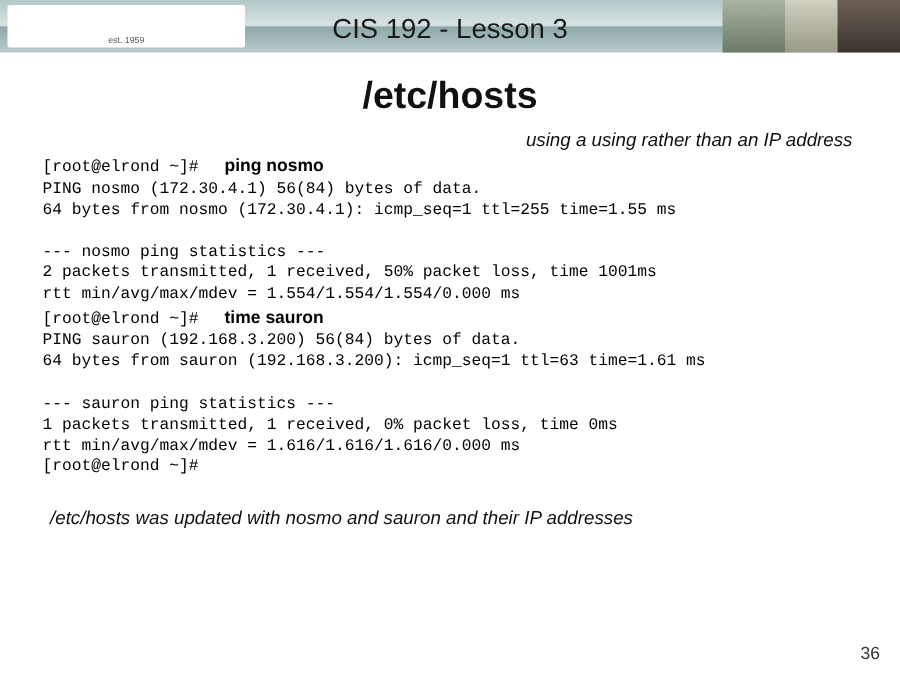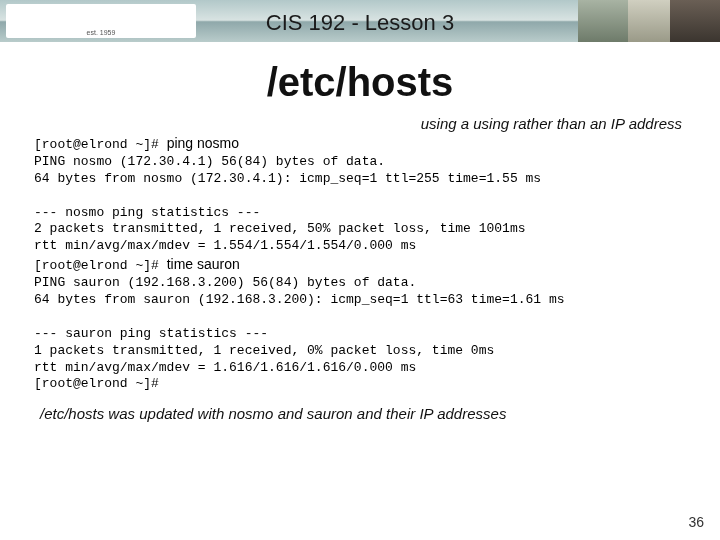--- a/index.html
+++ b/index.html
@@ -63,21 +63,21 @@
     width: 142px;
     height: 42px;
     display: flex;
   }
   .col1 { width: 35%; height: 100%; background: linear-gradient(to bottom, #a8b3a3, #6e7b6a); }
   .col2 { width: 30%; height: 100%; background: linear-gradient(to bottom, #d0cfc0, #9a9a88); }
   .col3 { width: 35%; height: 100%; background: linear-gradient(to bottom, #6a5f55, #3b352f); }
   .main-heading {
     text-align: center;
     font-family: Verdana, Arial, sans-serif;
-    font-size: 40px;
+    font-size: 30px;
     color: #111;
     margin-top: 18px;
     margin-bottom: 10px;
   }
   .subtitle {
     text-align: right;
     font-style: italic;
     font-family: Verdana, Arial, sans-serif;
     font-size: 15px;
     color: #111;
@@ -87,30 +87,31 @@
   .terminal {
     font-family: "Courier New", Courier, monospace;
     font-size: 13px;
     line-height: 1.3;
     color: #000;
     white-space: pre;
     padding: 0 34px;
   }
   .cmd {
     font-family: Verdana, Arial, sans-serif;
-    font-weight: normal;
+    font-weight: bold;
     font-size: 14px;
+    margin-left: 13px;
   }
   .footnote {
     font-family: Verdana, Arial, sans-serif;
     font-style: italic;
     font-size: 15px;
     color: #111;
     padding-left: 40px;
-    margin-top: 12px;
+    margin-top: 24px;
   }
   .page-num {
     position: absolute;
     right: 16px;
     bottom: 10px;
     font-family: Arial, sans-serif;
     font-size: 14px;
     color: #333;
   }
 </style>

